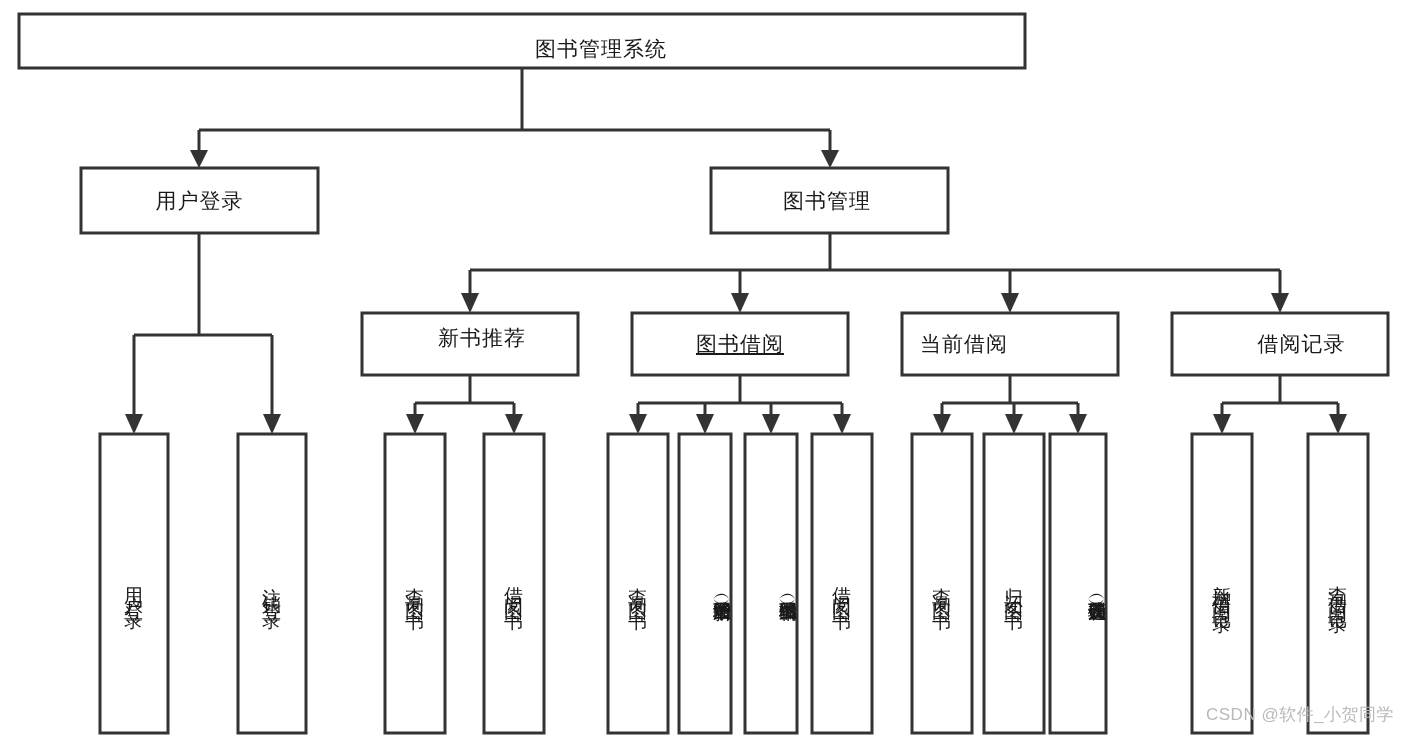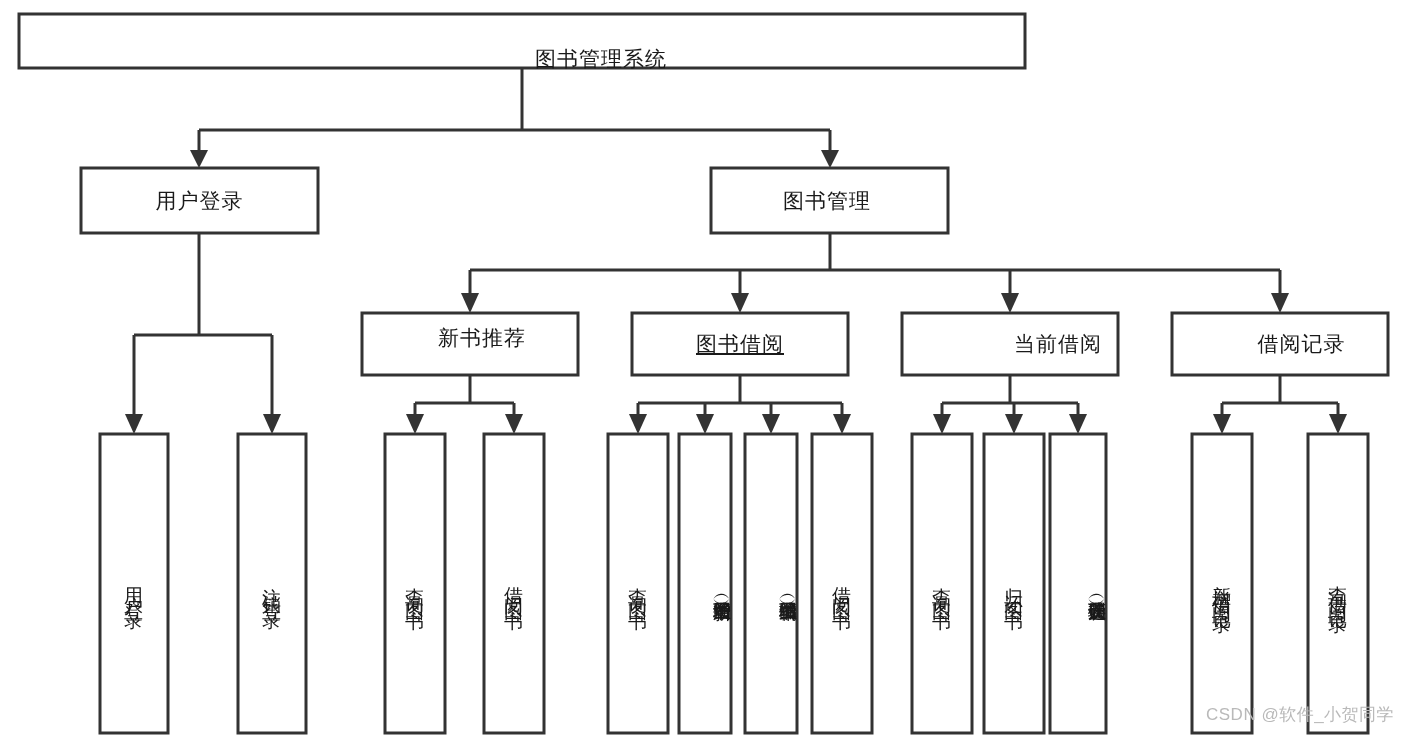--- a/index.html
+++ b/index.html
@@ -183,28 +183,28 @@
         <rect class="node-box" x="745" y="434" width="52" height="299"></rect>
         <rect class="node-box" x="812" y="434" width="60" height="299"></rect>
         <rect class="node-box" x="912" y="434" width="60" height="299"></rect>
         <rect class="node-box" x="984" y="434" width="60" height="299"></rect>
         <rect class="node-box" x="1050" y="434" width="56" height="299"></rect>
         <rect class="node-box" x="1192" y="434" width="60" height="299"></rect>
         <rect class="node-box" x="1308" y="434" width="60" height="299"></rect>
       </g>
   </svg>
 
-  <div class="node-label-h" style="left:19px; top:32px; width:1164px; height:54px;">图书管理系统</div>
+  <div class="node-label-h" style="left:19px; top:22px; width:1164px; height:54px;">图书管理系统</div>
 
   <div class="node-label-h" style="left:81px; top:168px; width:237px; height:65px;">用户登录</div>
   <div class="node-label-h" style="left:711px; top:168px; width:232px; height:65px;">图书管理</div>
 
   <div class="node-label-h" style="left:362px; top:311px; width:216px; height:54px;margin-left:12px;">新书推荐</div>
   <div class="node-label-h" style="left:632px; top:313px; width:216px; height:62px;text-decoration:underline;">图书借阅</div>
-  <div class="node-label-h" style="left:950px; top:313px; width:216px; height:62px;">当前借阅</div>
+  <div class="node-label-h" style="left:856px; top:313px; width:216px; height:62px;">当前借阅</div>
   <div class="node-label-h" style="left:1172px; top:313px; width:259px; height:62px;">借阅记录</div>
 
   <div id="leaf-labels">
       <div class="node-label-v" style="left: 100px; top: 448px; width: 68px; height: 279px; align-items: center; letter-spacing: 8px;">用户登录</div>
       <div class="node-label-v" style="left: 238px; top: 448px; width: 68px; height: 279px; align-items: center; letter-spacing: 8px;">注销登录</div>
       <div class="node-label-v" style="left: 385px; top: 448px; width: 60px; height: 279px; align-items: center; letter-spacing: 8px;">查询图书</div>
       <div class="node-label-v" style="left: 484px; top: 448px; width: 60px; height: 279px; align-items: center; letter-spacing: 8px;">借阅图书</div>
       <div class="node-label-v" style="left: 608px; top: 448px; width: 60px; height: 279px; align-items: center; letter-spacing: 8px;">查询图书</div>
       <div class="node-label-v" style="left: 679px; top: 448px; width: 52px; height: 279px; font-size: 18px; letter-spacing: 0px;">新增图书（管理员）</div>
       <div class="node-label-v" style="left: 745px; top: 448px; width: 52px; height: 279px; font-size: 18px; letter-spacing: 0px;">编辑图书（管理员）</div>

